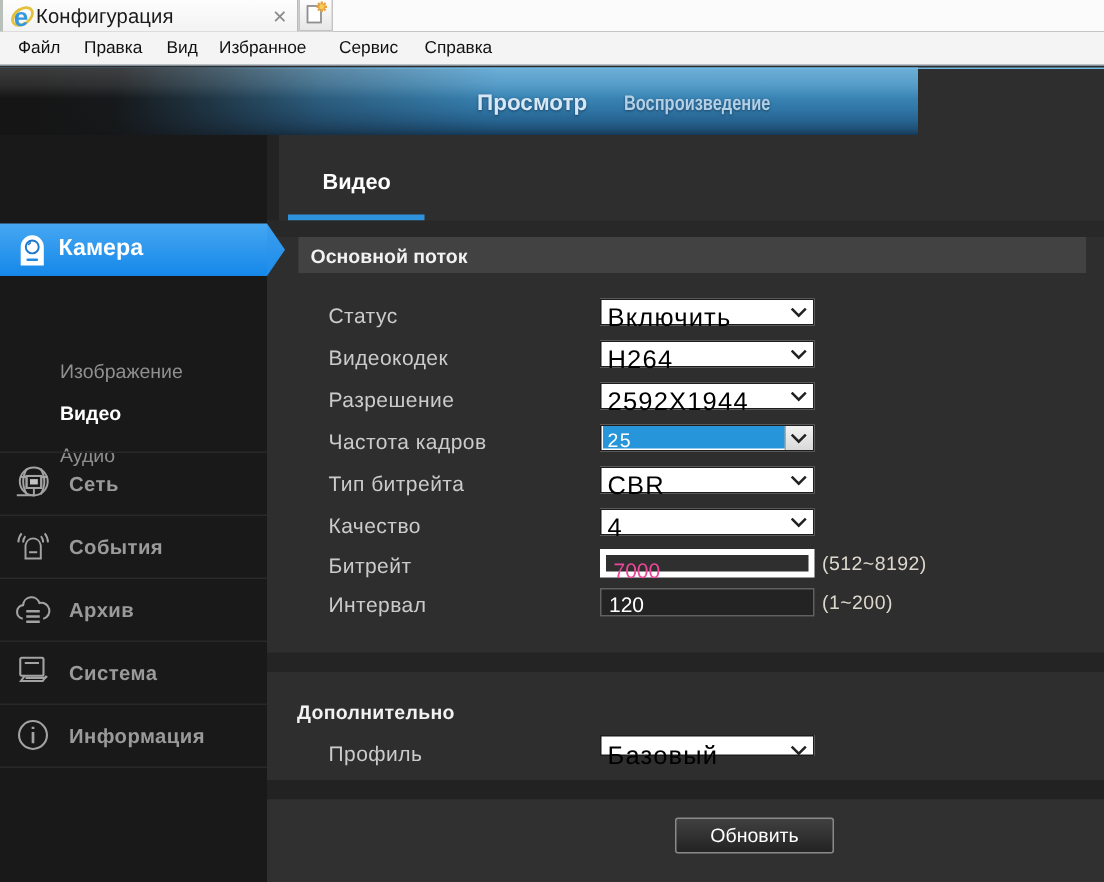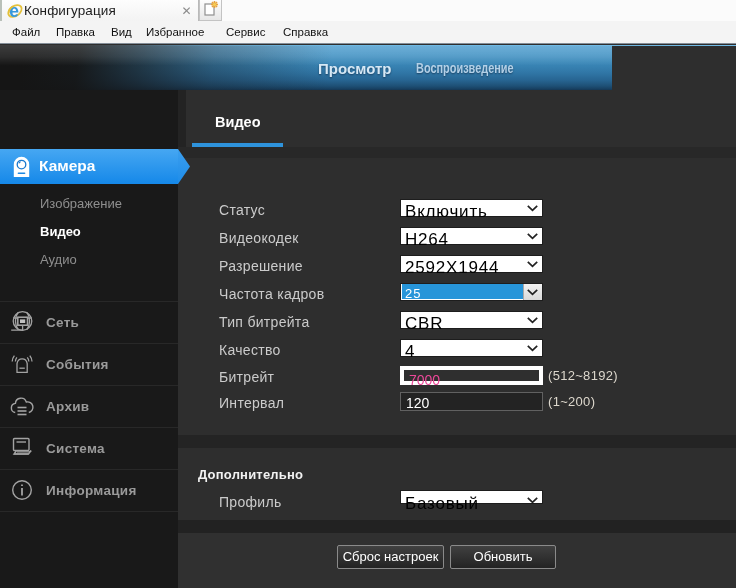--- a/index.html
+++ b/index.html
@@ -28,21 +28,21 @@
     background:linear-gradient(90deg, rgba(110,185,228,0) 18%, rgba(110,185,228,0.85) 45%, #72bce8 100%); }
   .hlink { position:absolute; top:15px; font-weight:bold; text-shadow:0 1px 2px rgba(0,0,20,0.45); }
   #hl1 { left:318px; color:#d6e8f5; font-size:15px; }
   #hl2 { left:416px; color:#b3d0e7; font-size:14px; transform:scaleX(0.78); transform-origin:left center; }
 
   
   #sidebar { left:0; top:90px; width:178px; height:498px; background:#191919; z-index:3; }
   #cam { position:absolute; left:0; top:59px; width:178px; height:35px; background:linear-gradient(#46a7f2,#1588e9); }
   #camtip { position:absolute; left:178px; top:59px; width:12px; height:35px; background:linear-gradient(#3c9fee,#1d8ce9); clip-path:polygon(0 0, 100% 50%, 0 100%); z-index:9; }
   #camtxt { position:absolute; left:39px; top:67px; font-size:15.5px; font-weight:bold; color:#fff; }
-  .sub { position:absolute; left:40px; font-size:13px; color:#8f8f8f; }
+  .sub { position:absolute; left:40px; font-size:13px; color:#8f8f8f;margin-top:44px; }
   .mainitem { position:absolute; left:46px; font-size:13.5px; font-weight:bold; color:#9a9a9a; letter-spacing:0.3px; }
   .sep { position:absolute; left:0; width:178px; height:1px; background:#282828; }
   .icon { position:absolute; left:9px; width:26px; height:26px; }
 
   
   #main { left:178px; top:90px; width:558px; height:498px; background:#2e2e2e; }
   #stripdarkleft { position:absolute; left:0; top:0; width:8px; height:57px; background:#232323; }
   #videotab { position:absolute; left:37px; top:24px; font-size:14.5px; font-weight:bold; color:#fff; }
   #underline { position:absolute; left:14px; top:53px; width:91px; height:4px; background:#2e93dc; }
   #substrip { position:absolute; left:0; top:57px; width:558px; height:11px; background:#282828; }
@@ -195,20 +195,23 @@
     </g>
   </svg>
   <span class="mainitem" style="top:393px">Информация</span>
 </div>
 
 <div class="abs" id="main">
   <div id="stripdarkleft"></div>
   <span id="videotab">Видео</span>
   <div id="underline"></div>
   <div id="substrip"></div>
+  <div id="secbar">
+      <span>Основной поток</span>
+    </div>
 
   <div class="row" style="top:109px">
     <span class="lbl" style="top:3px">Статус</span>
     <div class="sel">
         <span class="tx">Включить</span>
         <svg width="11" height="7" viewBox="0 0 11 7">
           <path d="M0.8,0.8 L5.5,5.4 L10.2,0.8" fill="none" stroke="#222" stroke-width="1.7"></path>
         </svg>
       </div>
   </div>
@@ -280,16 +283,15 @@
     <span class="lbl" style="top:4px">Профиль</span>
     <div class="sel" style="height:14px">
         <span class="tx" style="top:3px">Базовый</span>
         <svg style="top:6px" width="11" height="7" viewBox="0 0 11 7">
           <path d="M0.8,0.8 L5.5,5.4 L10.2,0.8" fill="none" stroke="#222" stroke-width="1.7"></path>
         </svg>
       </div>
   </div>
   <div id="band2"></div>
   <div id="bottomarea">
-    <div class="btn3" style="left:159px;width:107px">Сброс настроек</div>
     <div class="btn3" style="left:272px;width:106px">Обновить</div>
   </div>
 </div>
 
 </body></html>

